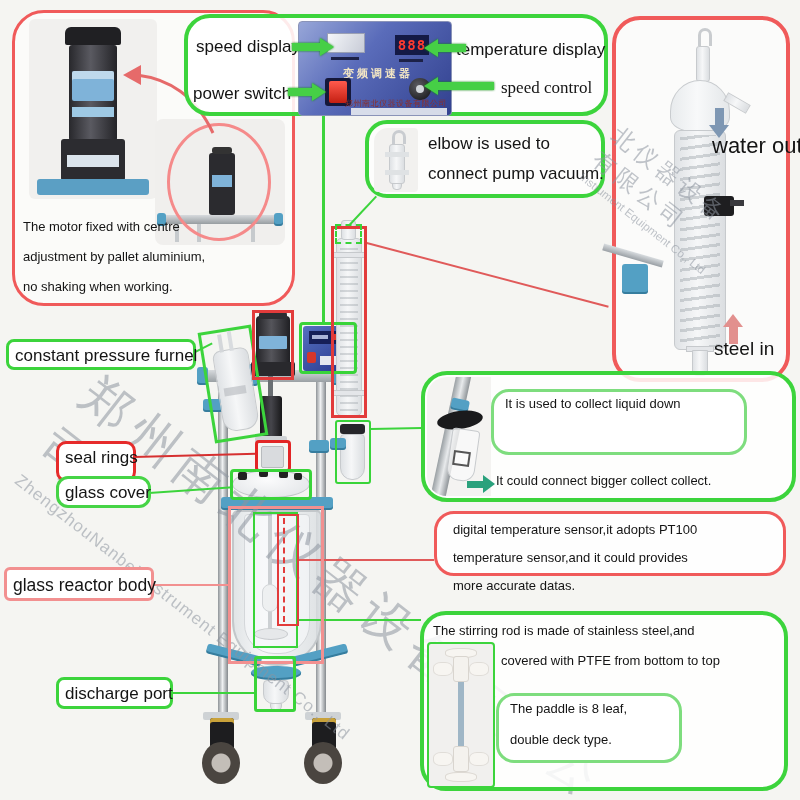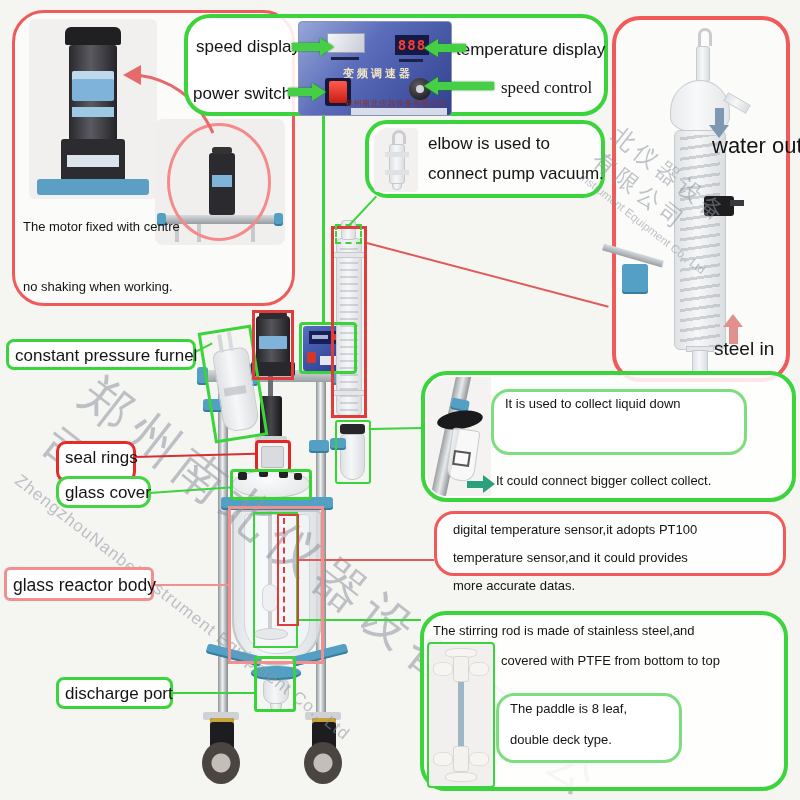--- a/index.html
+++ b/index.html
@@ -153,20 +153,21 @@
     <div class="abs" style="left:20px;top:105px;width:4px;height:18px;background:#c6cacd;"></div>
     <div class="abs" style="left:42px;top:105px;width:4px;height:18px;background:#c6cacd;"></div>
     <div class="abs" style="left:96px;top:105px;width:4px;height:18px;background:#c6cacd;"></div>
   </div>
   <div class="abs" style="left:152px;top:110px;width:104px;height:118px;border:3px solid #f58a8a;border-radius:50%;box-sizing:border-box;"></div>
   <svg style="position:absolute;left:106px;top:48px;width:100px;height:80px;" viewBox="0 0 100 80">
     <path d="M92,72 C74,34 48,18 16,14" fill="none" stroke="#e66a6a" stroke-width="3"></path>
     <polygon points="20,4 2,14 20,24" fill="#e66a6a"></polygon>
   </svg>
   <div class="txt" style="left:8px;top:206px;">The motor fixed with centre</div>
+  <div class="txt" style="left:8px;top:236px;">adjustment by pallet aluminium,</div>
   <div class="txt" style="left:8px;top:266px;">no shaking when working.</div>
 </div>
 
 <div class="callout" style="left:184px;top:14px;width:424px;height:102px;border:4px solid #3cd43c;border-radius:26px;background:rgba(255,255,255,.88);z-index:11;">
 
   <div class="abs" style="left:110px;top:3px;width:154px;height:95px;background:linear-gradient(130deg,#97a6d8 0%,#5a6cba 40%,#32418f 100%);border-radius:4px;border:1px solid #8a93b8;box-sizing:border-box;">
     <div class="abs" style="left:28px;top:11px;width:38px;height:20px;background:linear-gradient(120deg,#f4f6f9,#c8ccd7);border:1px solid #9aa0b4;box-sizing:border-box;"></div>
     <div class="abs" style="left:32px;top:35px;width:28px;height:3px;background:#1c2147;"></div>
     <div class="abs" style="left:96px;top:13px;width:34px;height:20px;background:#141a46;text-align:center;">
       <span style="color:#ff3b30;font-family:'DejaVu Sans Mono',monospace;font-size:14px;font-weight:bold;letter-spacing:1px;line-height:20px;">888</span>

